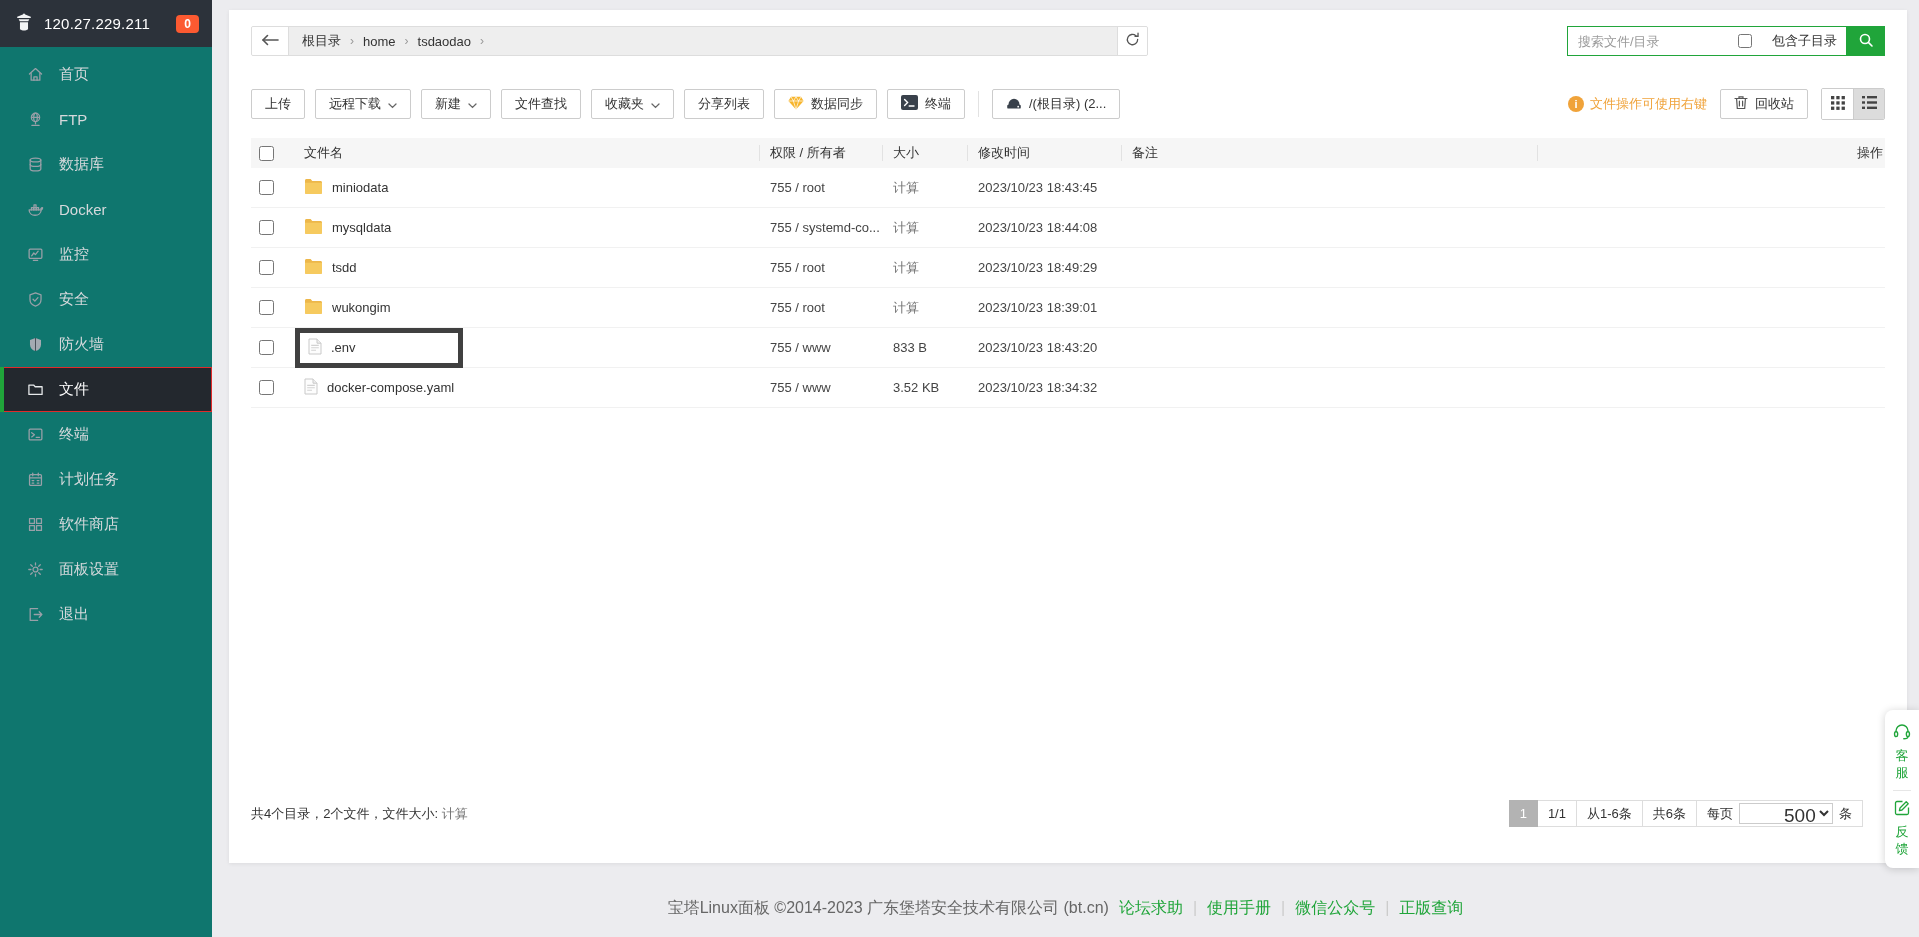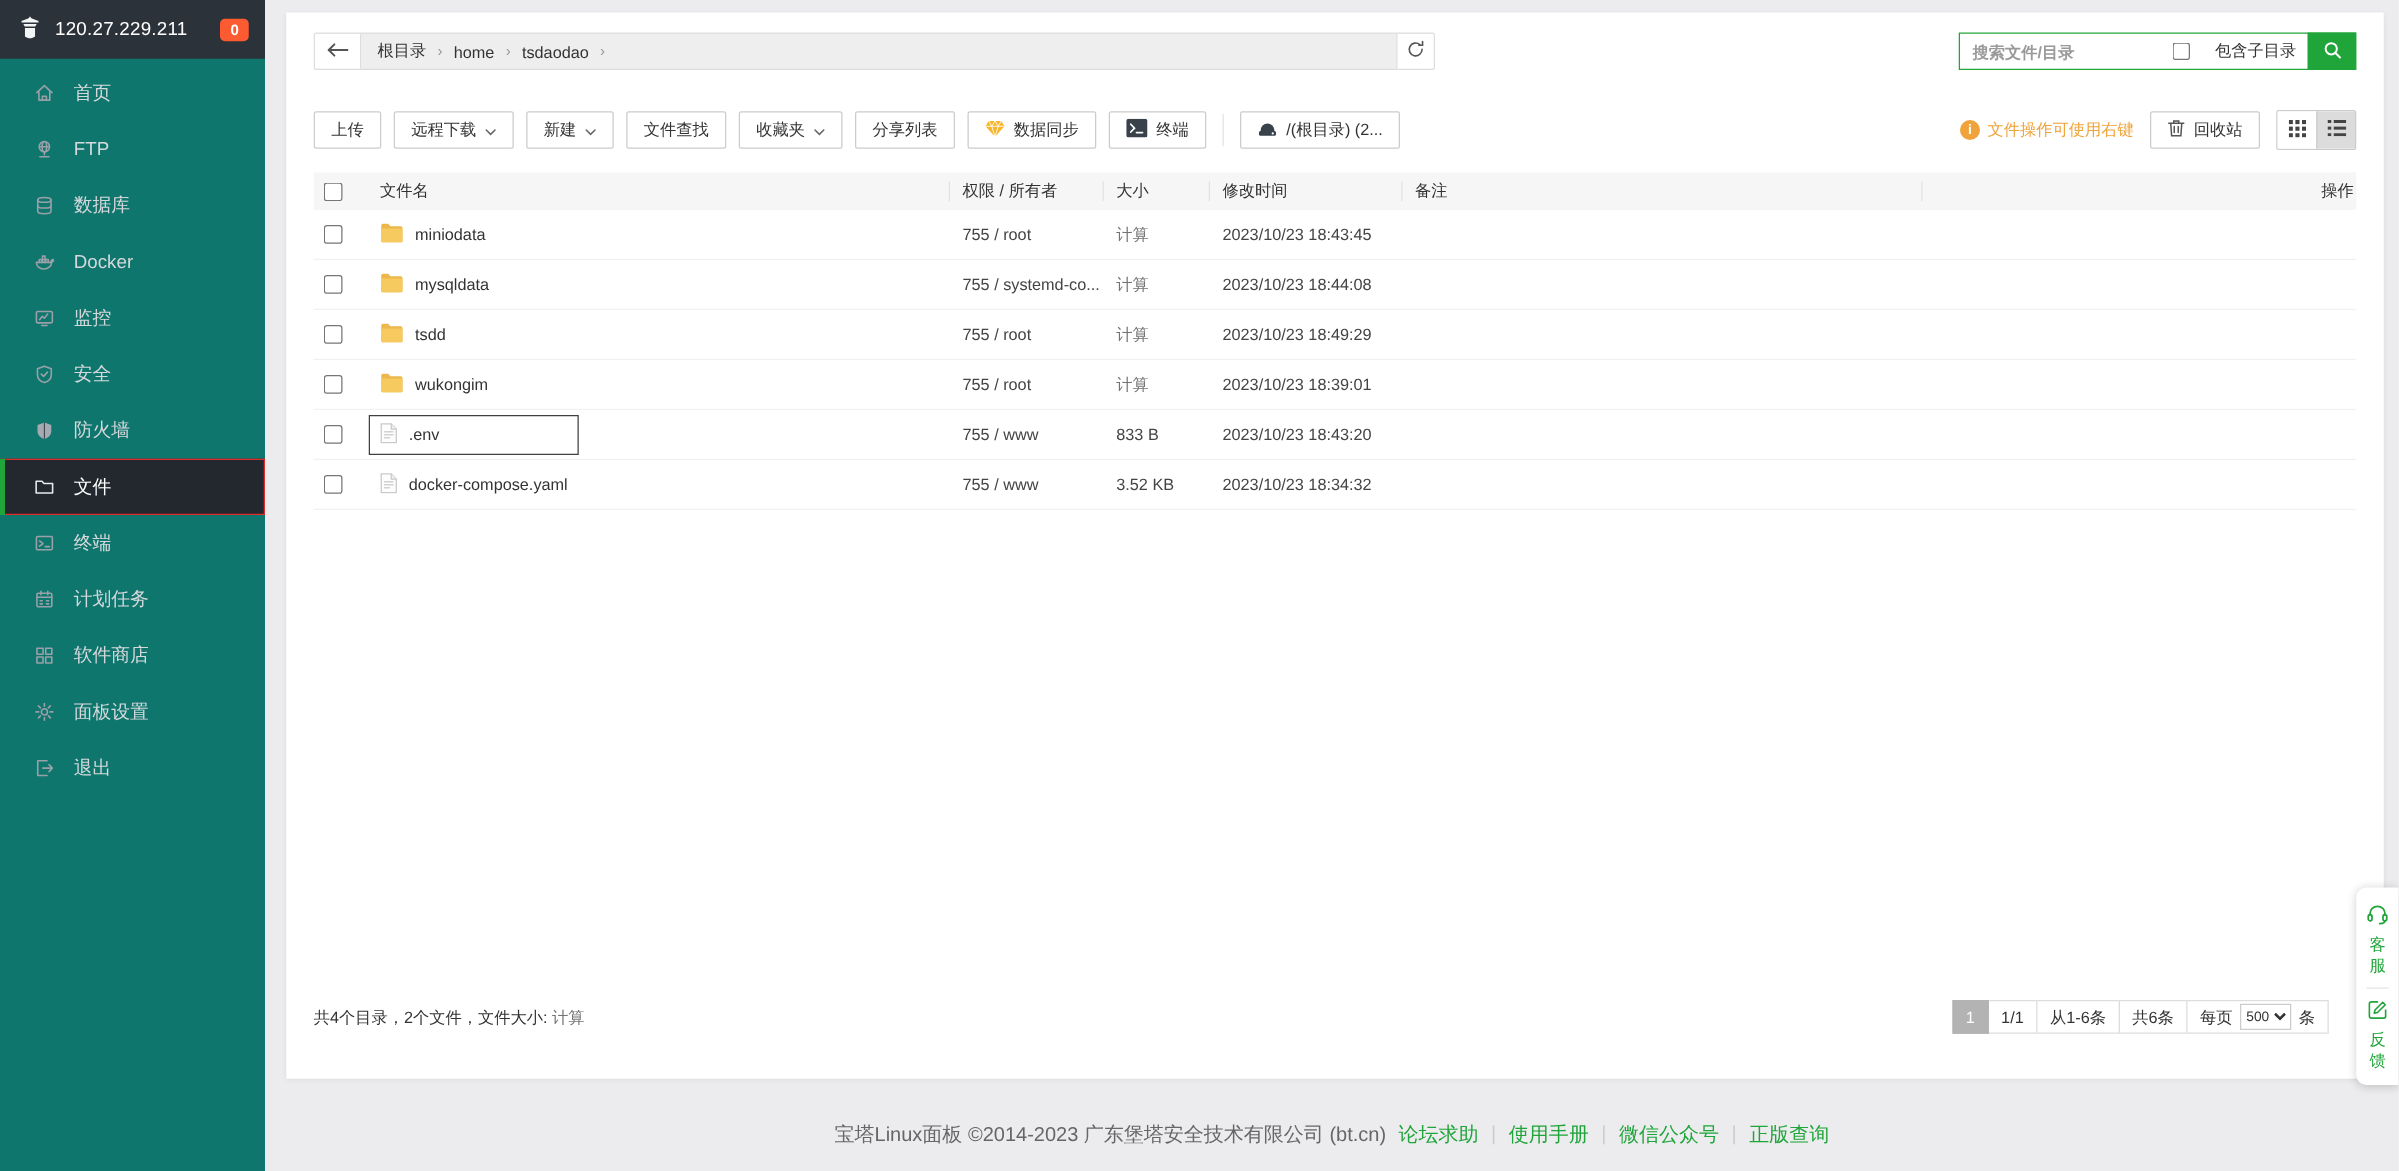--- a/index.html
+++ b/index.html
@@ -25,21 +25,21 @@
   
   .topbar { display:flex; justify-content:space-between; align-items:flex-start; }
   .pathbar { display:flex; width:897px; height:30px; border:1px solid #ddd; border-radius:2px; overflow:hidden; background:#eee; }
   .back-btn { width:37px; background:#fff; border-right:1px solid #ddd; display:flex; align-items:center; justify-content:center; cursor:pointer; }
   .crumbs { flex:1; display:flex; align-items:center; padding:0 13px; gap:9px; font-size:13px; color:#333; }
   .crumb { cursor:pointer; }
   .crumb-sep { color:#999; font-size:12px; }
   .refresh-btn { width:30px; background:#fff; border-left:1px solid #ddd; display:flex; align-items:center; justify-content:center; cursor:pointer; }
 
   .search-wrap { display:flex; align-items:center; width:318px; height:30px; border:1px solid #20a53a; background:#fff; }
-  .search-input { flex:1; border:none; outline:none; padding:0 10px; font-size:13px; color:#b91c1c; min-width:0; font-family:inherit;font-weight:bold; }
+  .search-input { flex:1; border:none; outline:none; padding:0 10px; font-size:13px; color:#b91c1c; min-width:0; font-family:inherit; }
   .search-input::placeholder { color:#9a9a9a; }
   .inc-sub { display:flex; align-items:center; gap:20px; font-size:13px; color:#333; padding-right:9px; white-space:nowrap; cursor:pointer; }
   .inc-sub input { width:14px; height:14px; }
   .search-btn { width:39px; height:30px; margin:-1px -1px -1px 0; background:#20a53a; border:none; display:flex; align-items:center; justify-content:center; cursor:pointer; }
 
   
   .toolbar { display:flex; align-items:center; gap:10px; margin-top:32px; }
   .tbtn { height:30px; background:#fff; border:1px solid #ccc; border-radius:2px; padding:0 13px; font-size:13px; color:#333; display:flex; align-items:center; gap:7px; cursor:pointer; white-space:nowrap; }
   .tb-sep { width:1px; height:26px; background:#e2e2e2; margin:0 3px; }
   .toolbar-right { margin-left:auto; display:flex; align-items:center; gap:13px; }
@@ -59,32 +59,32 @@
   .c-name { width:455px; display:flex; align-items:center; }
   .c-perm { width:123px; }
   .c-size { width:85px; }
   .c-time { width:154px; }
   .c-note { flex:1; }
   .c-act  { width:348px; text-align:right; padding-right:2px; }
   .thead .c-perm,.thead .c-size,.thead .c-time,.thead .c-note,.thead .c-act { border-left:1px solid #e2e2e2; padding-left:10px; height:16px; line-height:16px; }
   .thead .c-act { padding-left:0; }
   .trow .c-perm,.trow .c-size,.trow .c-time,.trow .c-note { padding-left:11px; }
   .name-box { display:flex; align-items:center; gap:9px; }
-  .name-box.hl { border:1px solid #404040; width:168px; padding:5px 8px; margin-left:-9px; }
+  .name-box.hl { border:5px solid #404040; width:168px; padding:5px 8px; margin-left:-9px; }
   .green-link { color:#737373; cursor:pointer; text-decoration:none; }
   .fname { color:#333; cursor:pointer; }
 
   
   .bottombar { margin-top:auto; margin-bottom:36px; display:flex; align-items:center; justify-content:space-between; }
   .summary { font-size:13px; color:#333; }
   .pager { display:flex; align-items:stretch; margin-right:22px; }
   .pcell { border:1px solid #ddd; background:#fff; min-width:28px; height:27px; display:flex; align-items:center; justify-content:center; padding:0 10px; margin-left:-1px; font-size:13px; color:#333; cursor:pointer; white-space:nowrap; }
   .pcell.active { background:#b3b3b3; border-color:#b3b3b3; color:#fff; position:relative; z-index:1; cursor:default; }
   .pcell.perpage { cursor:default; gap:6px; }
-  .pcell select { height:21px; border:1px solid #ccc; font-size:11px; color:#333; font-family:inherit; background:#fff; }
+  .pcell select { height:21px; border:1px solid #ccc; font-size:19px; color:#333; font-family:inherit; background:#fff;padding-left:40px; }
 
   
   .page-footer { height:59px; display:flex; align-items:center; justify-content:center; gap:10px; font-size:16px; color:#666; }
   .pf-link { color:#20a53a; cursor:pointer; }
   .pf-sep { color:#ccc; }
 
   
   .float-widget { position:absolute; right:0; bottom:69px; width:34px; background:#fff; border-radius:8px 0 0 8px; box-shadow:0 1px 8px rgba(0,0,0,.18); padding:13px 0 11px; display:flex; flex-direction:column; align-items:center; color:#20a53a; }
   .float-item { display:flex; flex-direction:column; align-items:center; gap:4px; cursor:pointer; }
   .vtext { width:14px; font-size:13px; line-height:17px; text-align:center; word-break:break-all; color:#20a53a; }

